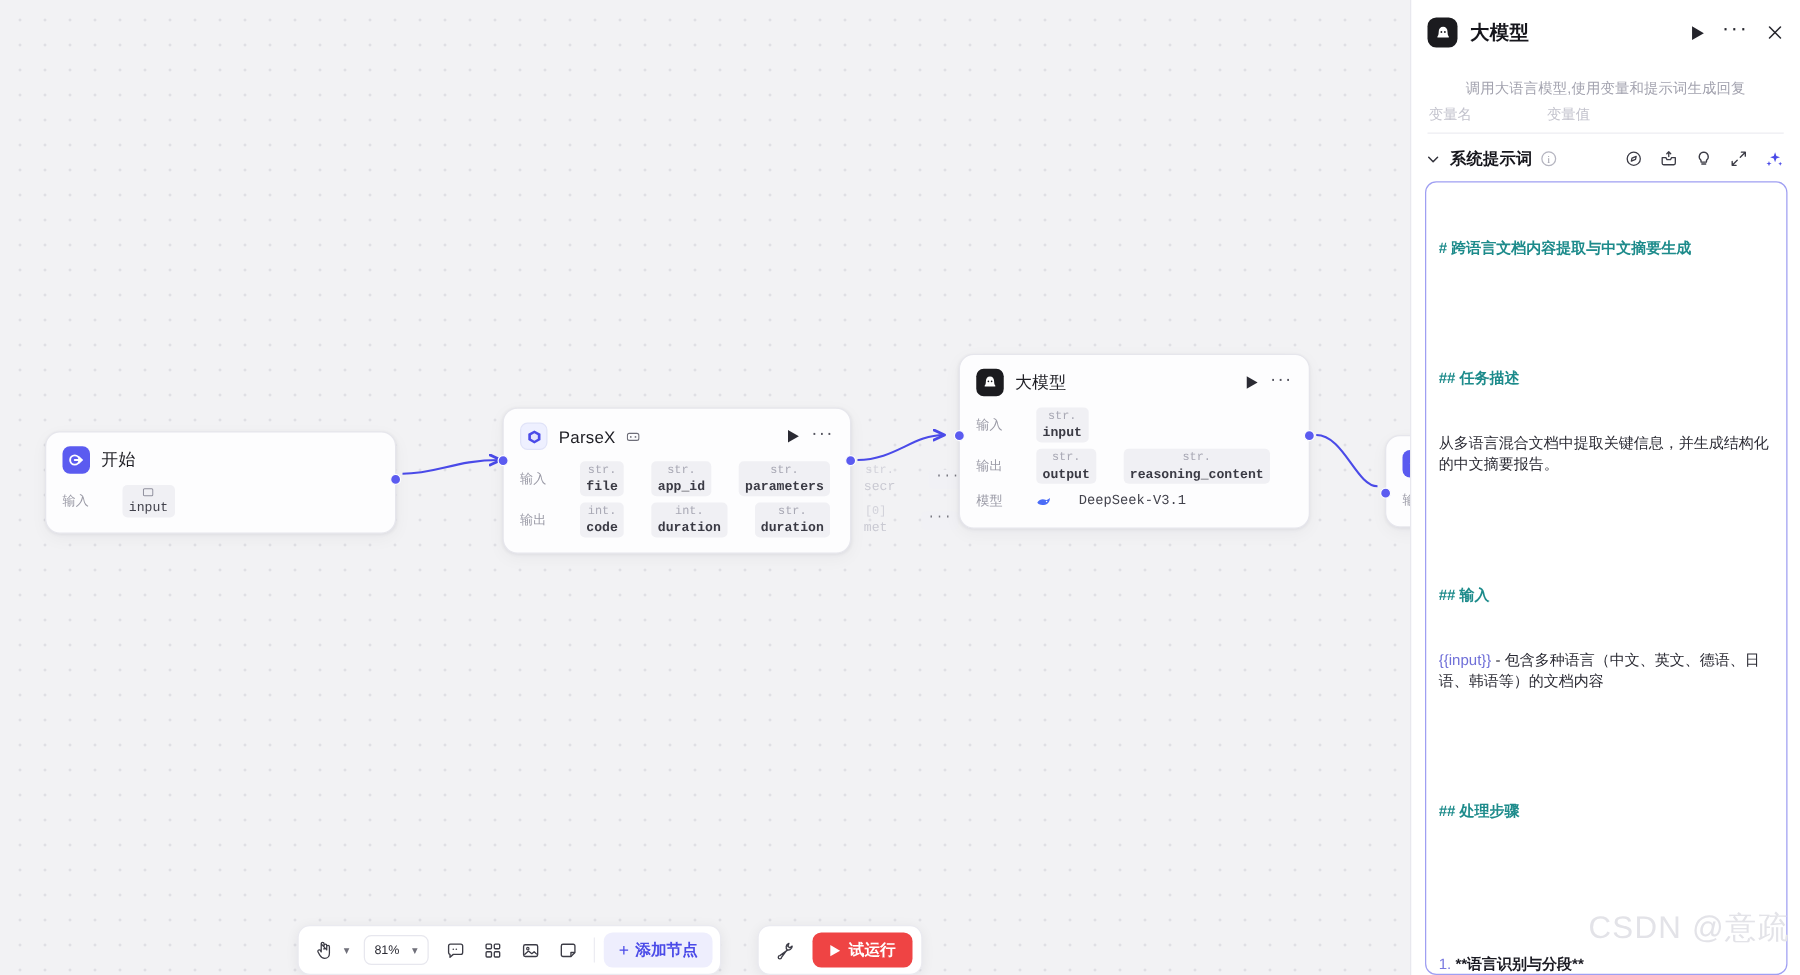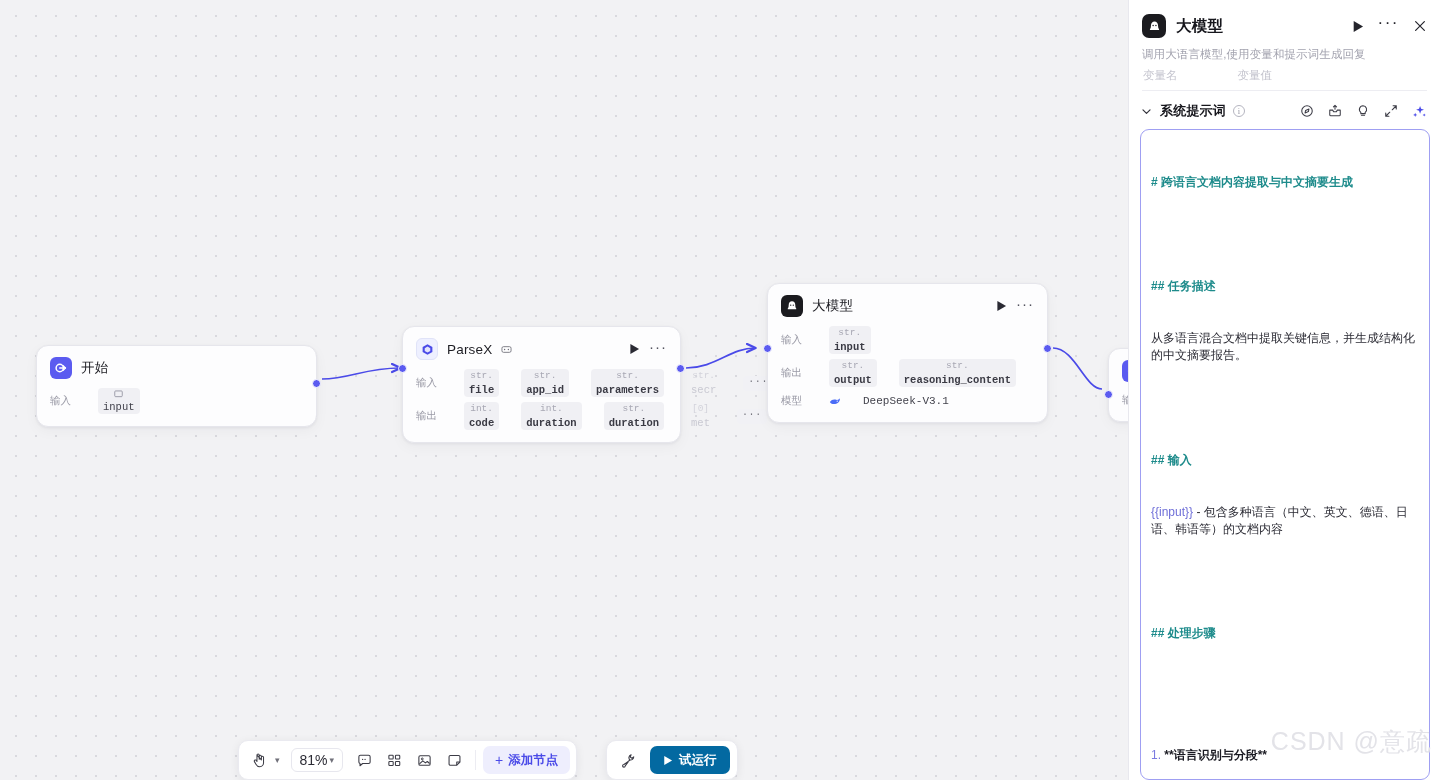--- a/index.html
+++ b/index.html
@@ -97,32 +97,32 @@
   .tb-ico {
     width: 28px; height: 28px; display: flex; align-items: center; justify-content: center;
     border-radius: 6px; cursor: pointer; color: #4b4b55;
   }
   .tb-chev { font-size: 9px; color: #70707a; margin-left: -4px; cursor: pointer; padding: 0 4px; }
   .zoom-box {
     display: flex; align-items: center; gap: 2px;
     border: 1px solid #e7e7ee; border-radius: 6px; height: 24px;
     padding: 0 4px 0 8px; margin: 0 5px; cursor: pointer;
   }
-  .zoom-val { font-size: 14px; color: #2c2c35; min-width: 28px; }
+  .zoom-val { font-size: 10px; color: #2c2c35; min-width: 28px; }
   .tb-sep { width: 1px; height: 20px; background: #ececf2; margin: 0 5px; }
   .add-node {
     display: flex; align-items: center; gap: 5px;
     background: #eeeefd; color: #4a4ae8; border-radius: 7px;
     height: 28px; padding: 0 12px; font-size: 12.5px; font-weight: 600;
     cursor: pointer;
   }
   .add-node .plus { font-size: 14px; font-weight: 400; line-height: 1; }
   .run-btn {
     display: flex; align-items: center; gap: 6px;
-    background: #0369a1; color: #fff; border-radius: 7px;
+    background: #ef4444; color: #fff; border-radius: 7px;
     height: 28px; padding: 0 13px; font-size: 12.5px; font-weight: 600;
     cursor: pointer;
   }
 
   
   #panel {
     position: absolute; right: 0; top: 0;
     width: 312px; height: 780px;
     background: #ffffff;
     border-left: 1px solid #e8e8ee;
@@ -131,21 +131,21 @@
   }
   .p-head { padding: 14px 13px 0 13px; }
   .p-titlerow { display: flex; align-items: center; gap: 10px; }
   .p-logo {
     width: 24px; height: 24px; border-radius: 7px; background: #1b1b1f;
     display: flex; align-items: center; justify-content: center; flex: 0 0 auto;
   }
   .p-title { font-size: 15.5px; color: #16161c; font-weight: 600; letter-spacing: .3px; }
   .p-headicons { margin-left: auto; display: flex; align-items: center; gap: 14px; }
   .p-hi { cursor: pointer; color: #25252c; display: flex; }
-  .p-sub { font-size: 11.5px; color: #a2a2ae; margin-top: 9px; letter-spacing: .1px; }
+  .p-sub { font-size: 11.5px; color: #a2a2ae; margin-top: 25px; letter-spacing: .1px; text-align: center; }
   .p-clip {
     margin-top: 6px; height: 16px; overflow: hidden;
     display: flex; gap: 60px; padding-left: 1px;
   }
   .p-clip span { font-size: 11.5px; color: #c3c3cd; }
   .p-divider { height: 1px; background: #ededf2; margin-top: 6px; }
 
   
   .sec-head {
     display: flex; align-items: center; gap: 7px;

